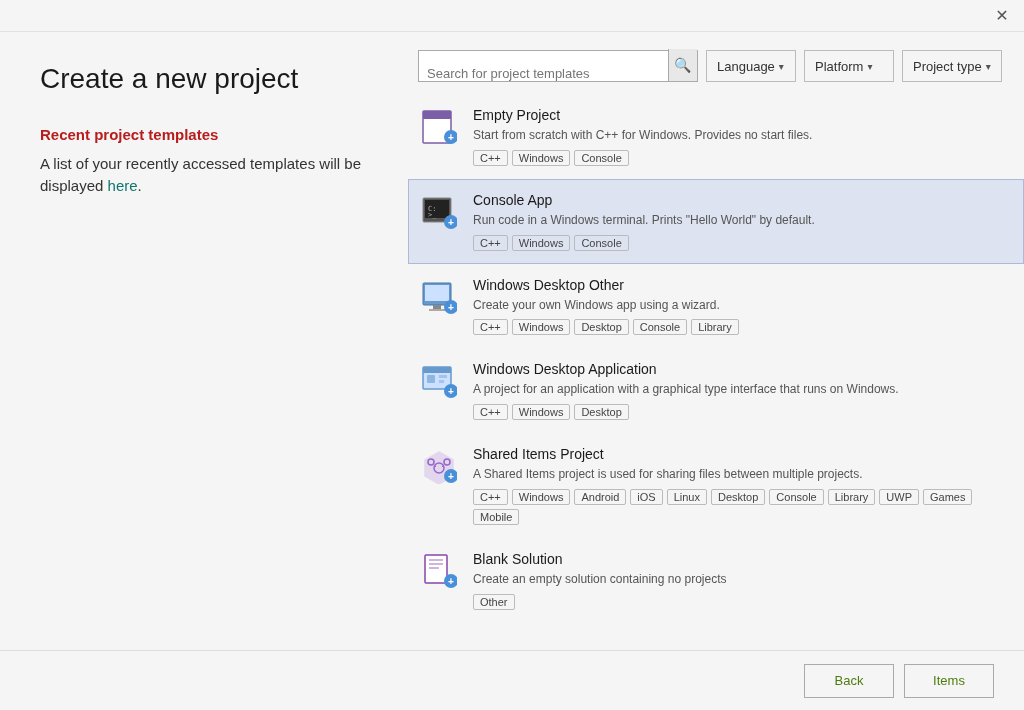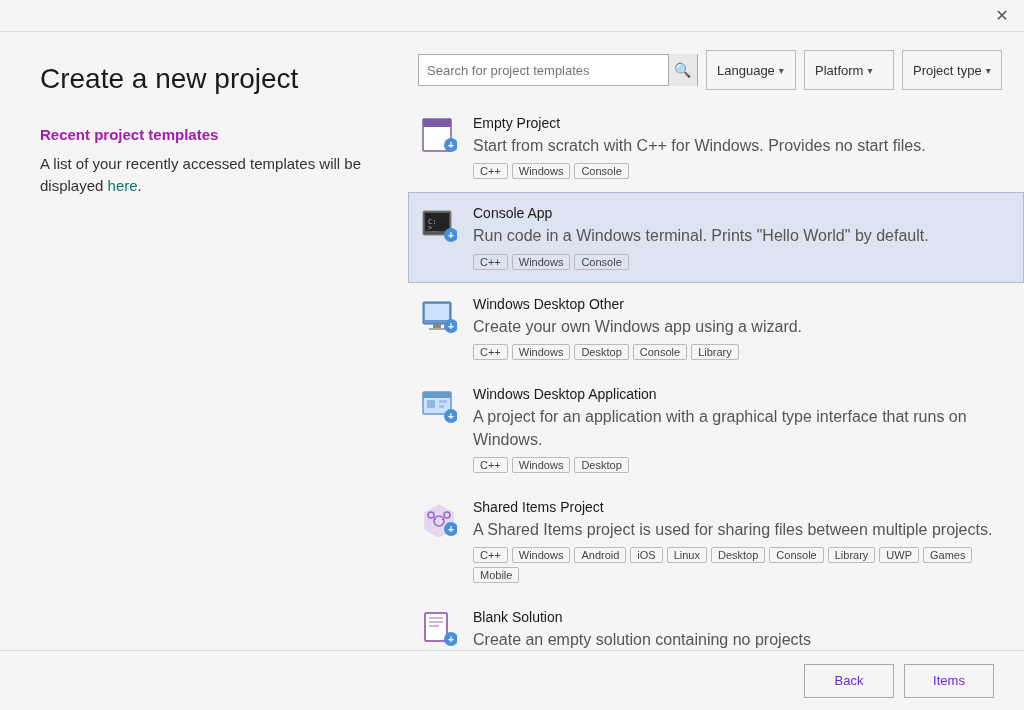--- a/index.html
+++ b/index.html
@@ -58,21 +58,21 @@
     .page-title {
       font-size: 28px;
       font-weight: 300;
       color: #1a1a1a;
       margin-bottom: 30px;
       line-height: 1.2;
     }
     .recent-title {
       font-size: 15px;
       font-weight: 600;
-      color: #a21caf;
+      color: #b91c1c;
       margin-bottom: 10px;
     }
     .recent-desc {
       font-size: 15px;
       color: #333;
       line-height: 1.5;
     }
     .recent-desc a {
       color: #0f766e;
       text-decoration: none;
@@ -86,21 +86,21 @@
       padding: 10px 0 0 0;
     }
     .toolbar {
       display: flex;
       align-items: center;
       padding: 8px 20px 12px 10px;
       gap: 8px;
     }
     .search-box {
       display: flex;
-      align-items: center;
+      align-items: flex-end;
       border: 1px solid #aaa;
       background: white;
       height: 32px;
       flex: 1;
       max-width: 280px;
     }
     .search-box input {
       border: none;
       outline: none;
       padding: 0 8px;
@@ -116,21 +116,21 @@
       background: #e8e8e8;
       border-left: 1px solid #aaa;
       cursor: pointer;
       display: flex;
       align-items: center;
       justify-content: center;
       color: #555;
       font-size: 14px;
     }
     .dropdown-btn {
-      height: 40px;
+      height: 32px;
       padding: 0 10px;
       border: 1px solid #bbb;
       background: #f5f5f5;
       cursor: pointer;
       font-size: 13px;
       display: flex;
       align-items: center;
       gap: 4px;
       color: #333;
       min-width: 90px;
@@ -172,21 +172,21 @@
       height: 36px;
     }
     .template-info { flex: 1; }
     .template-name {
       font-size: 14px;
       font-weight: 400;
       color: #1a1a1a;
       margin-bottom: 4px;
     }
     .template-desc {
-      font-size: 16px;
+      font-size: 12px;
       color: #555;
       margin-bottom: 6px;
       line-height: 1.4;
     }
     .template-tags {
       display: flex;
       flex-wrap: wrap;
       gap: 4px;
     }
     .tag {
@@ -209,21 +209,21 @@
       gap: 10px;
     }
     .footer-btn {
       height: 34px;
       min-width: 90px;
       padding: 0 20px;
       font-size: 13px;
       cursor: pointer;
       border: 1px solid #aaa;
       background: #f5f5f5;
-      color: #6d28d9;
+      color: #4d7c0f;
     }
     .footer-btn.primary {
       background: #f5f5f5;
       border-color: #aaa;
     }
   </style>
 </head>
 <body>
 
 <div class="window">

